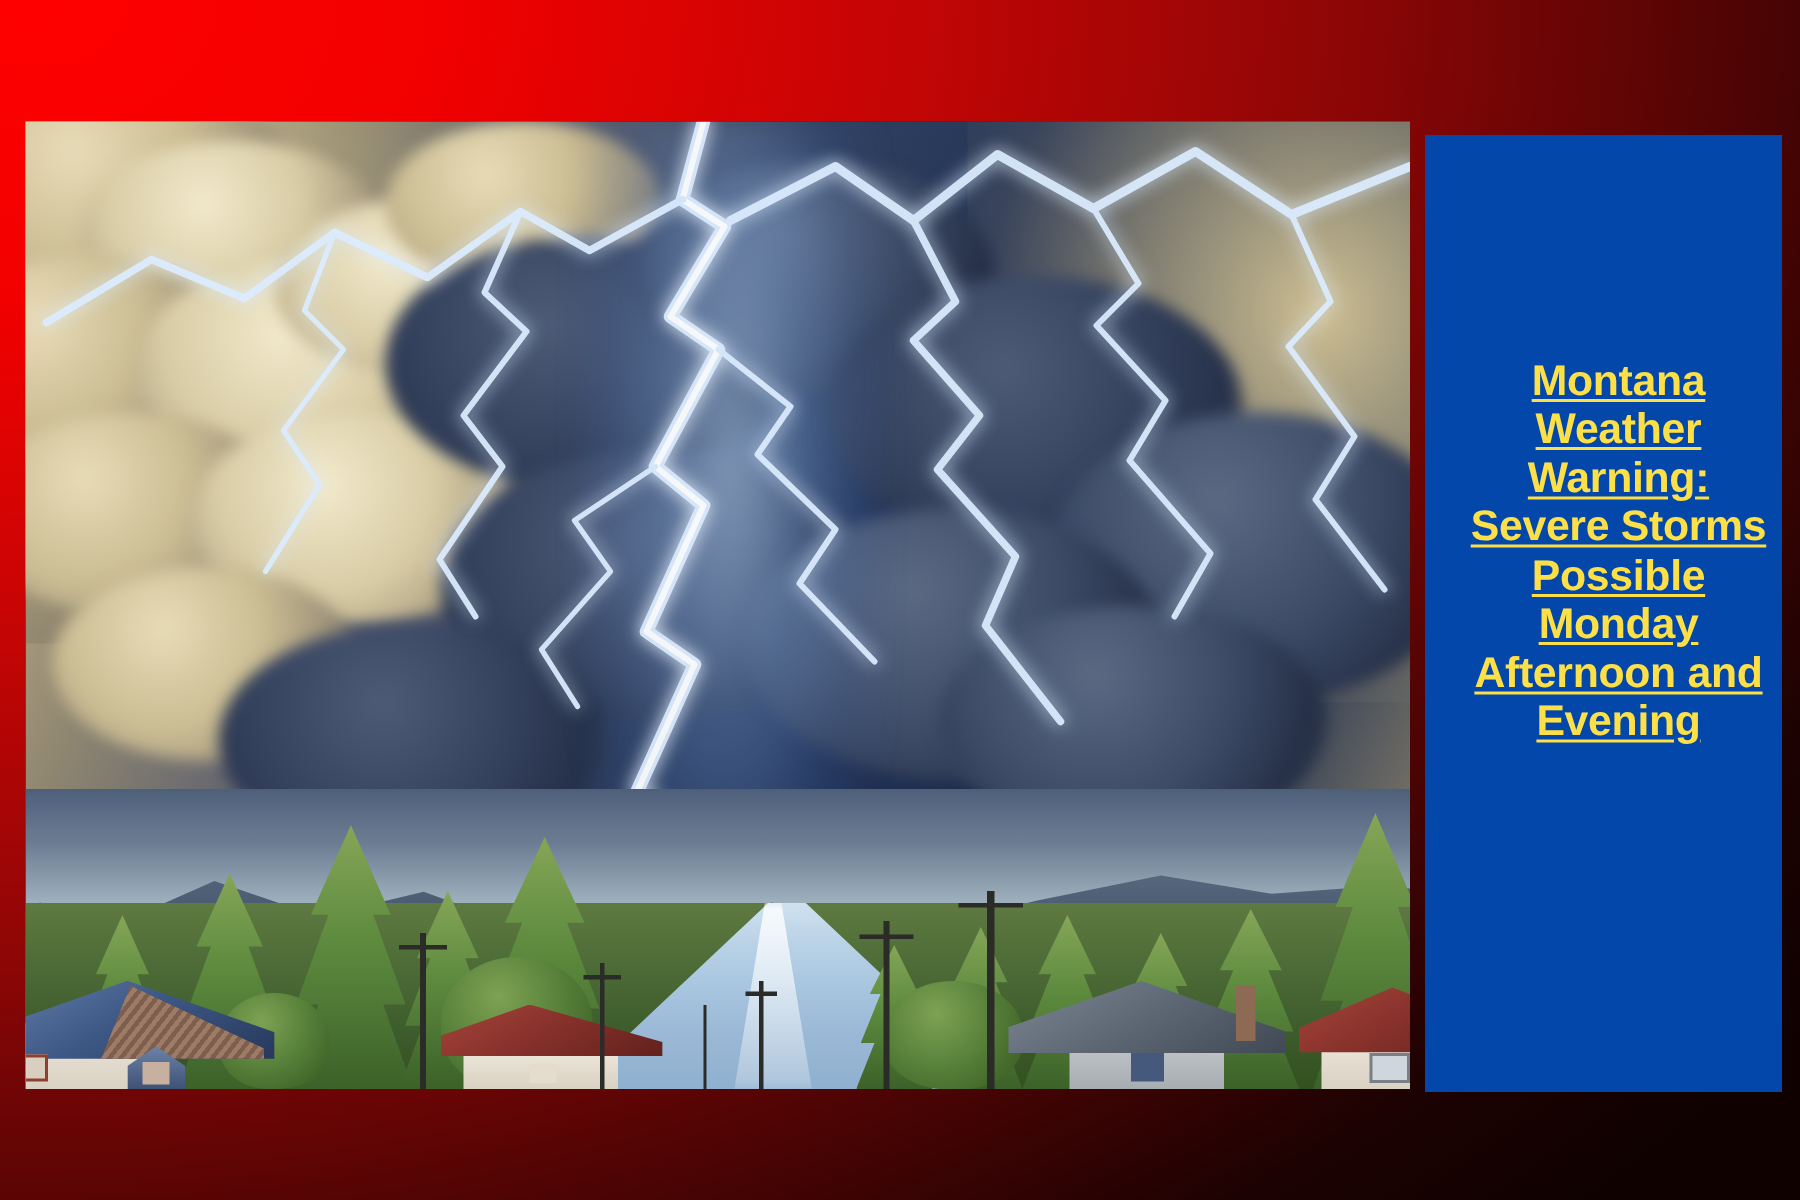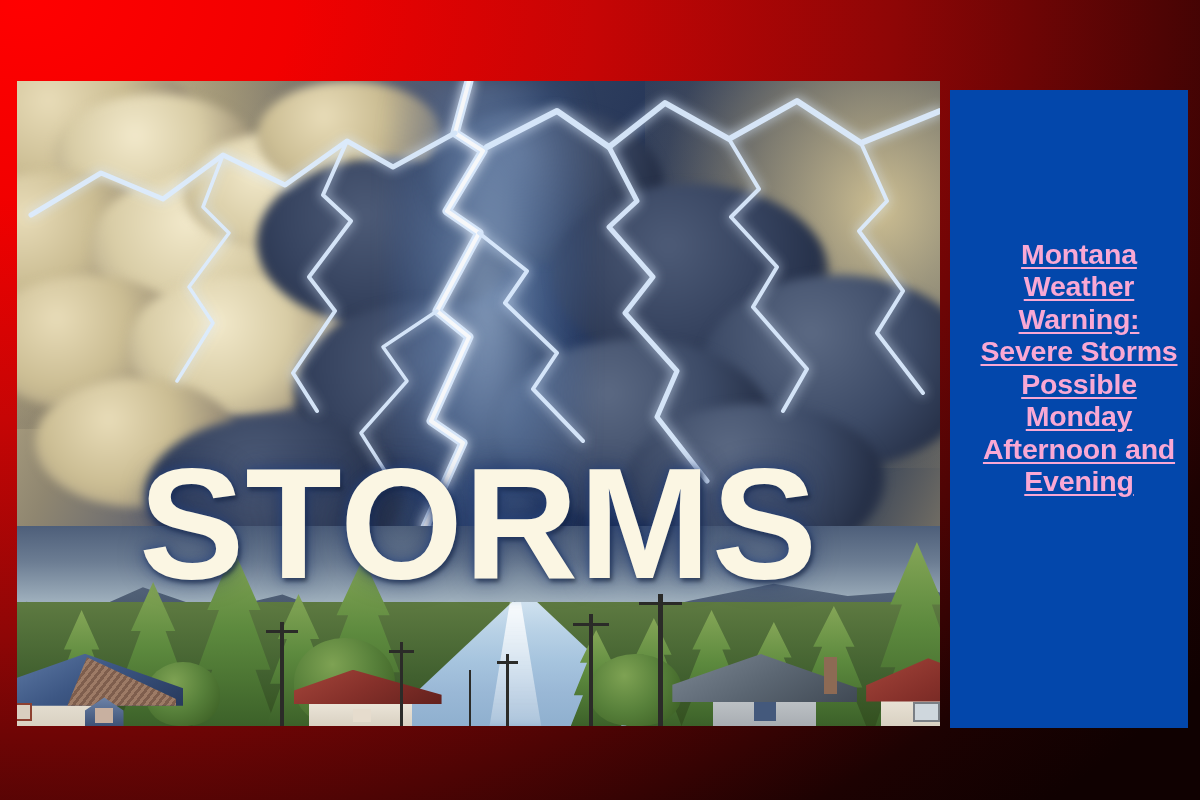--- a/index.html
+++ b/index.html
@@ -378,20 +378,19 @@
       </div>
       <div class="pole" style="left:69.5%; width:5px; height:66%;">
         <div class="crossarm" style="left:-19px; top:6%; width:43px;"></div>
       </div>
       <div class="pole" style="left:53%; width:3px; height:36%;">
         <div class="crossarm" style="left:-9px; top:10%; width:21px;"></div>
       </div>
       <div class="pole" style="left:49%; width:2px; height:28%;"></div>
     </div>
 
-    <div class="hero-text" id="line-storms">STORMS</div>
   </div>
 
   <div id="blue-panel">
-    <a id="panel-headline" href="#" style="text-decoration:underline;color:#f9a8d4;margin-left:20px;">Montana Weather Warning: Severe Storms Possible Monday Afternoon and Evening</a>
+    <a id="panel-headline" href="#" style="text-decoration:underline;color:#fde047;margin-left:20px;">Montana Weather Warning: Severe Storms Possible Monday Afternoon and Evening</a>
   </div>
 
 </div>
 
 </body></html>

